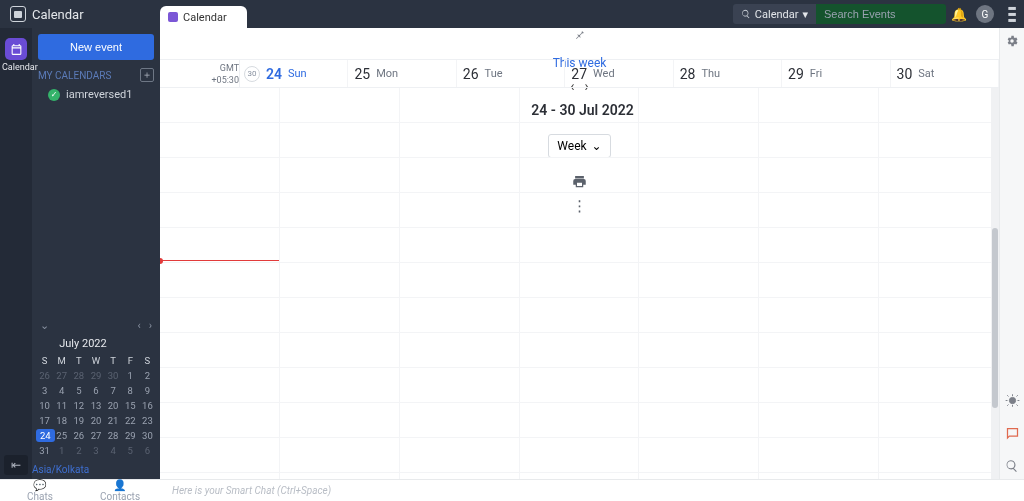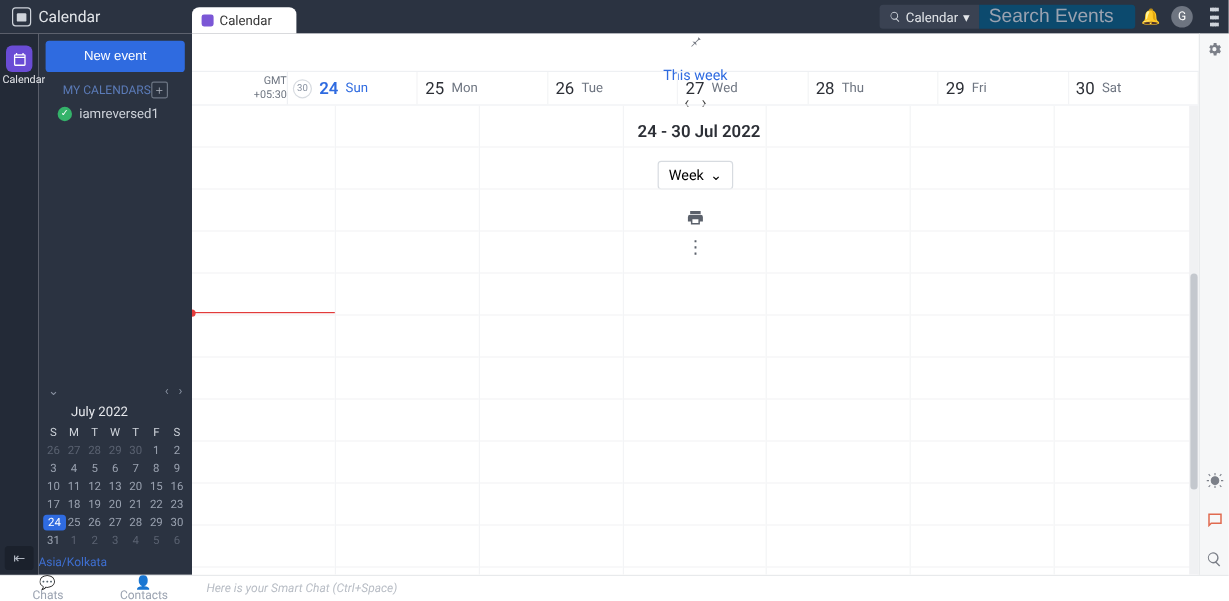--- a/index.html
+++ b/index.html
@@ -10,41 +10,41 @@
   .topbar { height: 28px; background: #2b3341; display: flex; align-items: center; color: #e3e6ea; font-size: 13px; }
   .topbar .brand { display:flex; align-items:center; gap:6px; padding:0 10px; width:160px; }
   .topbar .brand-icon { width:16px; height:16px; border:1.5px solid #cfd4db; border-radius:3px; position:relative; }
   .topbar .brand-icon:after { content:""; position:absolute; inset:4px 3px 3px 3px; background:#cfd4db; border-radius:1px; }
   .topbar .tabstrip { flex:0 0 auto; display:flex; align-items:flex-end; height:100%; margin-left:0; }
   .topbar .tab { background:#fff; color:#333; font-size:11px; padding:4px 20px 4px 8px; border-radius:6px 6px 0 0; display:flex; align-items:center; gap:5px; position:relative; height:22px; }
   .topbar .tab-icon { width:10px; height:10px; background:#7b57d6; border-radius:2px; }
   .topbar .spacer { flex:1; }
   .topbar .search-scope { background:#3a4252; height:20px; display:flex; align-items:center; padding:0 8px; font-size:11px; border-radius:3px 0 0 3px; gap:4px; margin-right:0; }
   .topbar .search-scope svg { width:10px; height:10px; }
-  .topbar .search-input { background:#0c4a6e; border:none; height:20px; width:130px; color:#cfd4db; font-size:16px; padding:0 8px; border-radius:0 3px 3px 0; outline:none; }
+  .topbar .search-input { background:#14532d; border:none; height:20px; width:130px; color:#cfd4db; font-size:11px; padding:0 8px; border-radius:0 3px 3px 0; outline:none; }
   .topbar .search-input::placeholder { color:#9aa2b0; }
   .topbar .hdr-icon { width:26px; height:28px; display:flex; align-items:center; justify-content:center; color:#cfd4db; }
   .topbar .avatar { width:18px; height:18px; border-radius:50%; background:#6e7581; color:#fff; font-size:10px; display:flex; align-items:center; justify-content:center; }
   .bell, .grid9 { font-size:13px; }
   .grid9 { letter-spacing:-2px; line-height:6px; font-size:12px; text-align:center; }
 
   
   .body { flex:1; display:flex; min-height:0; }
 
   
   .rail { width:32px; background:#232a37; display:flex; flex-direction:column; align-items:center; padding-top:4px; position:relative; }
   .rail-app { width:28px; padding:6px 0 2px; text-align:center; font-size:9px; color:#e6e8ec; }
   .rail-app .rail-ico { width:22px; height:22px; border-radius:5px; background:#6a4cd5; margin:0 auto 2px; display:flex; align-items:center; justify-content:center; }
   .rail-app .rail-ico svg { width:13px; height:13px; fill:#fff; }
   .rail .expand { position:absolute; bottom:4px; width:24px; height:20px; background:#1b212c; border-radius:3px; display:flex; align-items:center; justify-content:center; color:#aeb4bf; font-size:12px; }
 
   
   .sidebar { width:128px; background:#2b3341; color:#cfd4db; display:flex; flex-direction:column; font-size:11px; }
   .new-evt { margin:6px 6px 6px 6px; background:#2f6be0; color:#fff; border:none; height:26px; border-radius:3px; font-size:11px; cursor:pointer; }
-  .sec-head { display:flex; align-items:center; justify-content:center; padding:2px 6px; color:#5b7bb8; font-size:10px; }
+  .sec-head { display:flex; align-items:center; justify-content:space-between; padding:2px 6px; color:#5b7bb8; font-size:10px; }
   .sec-head .plus { width:14px; height:14px; border:1px solid #6e7785; display:flex; align-items:center; justify-content:center; font-size:10px; color:#aeb4bf; border-radius:2px;}
   .cal-item { display:flex; align-items:center; gap:6px; padding:4px 6px 4px 16px; }
   .cal-item .chk { width:12px; height:12px; border-radius:50%; background:#34b36a; display:flex; align-items:center; justify-content:center; color:#fff; font-size:8px; }
   .sidebar .flex1 { flex:1; }
 
   
   .mini { padding:0 4px 4px; }
   .mini-head { display:flex; align-items:center; padding:3px 4px; color:#e6e8ec; font-size:11px; }
   .mini-head .nav { display:flex; gap:8px; color:#8891a0; }
   .mini-head .nav span { cursor:pointer; }

